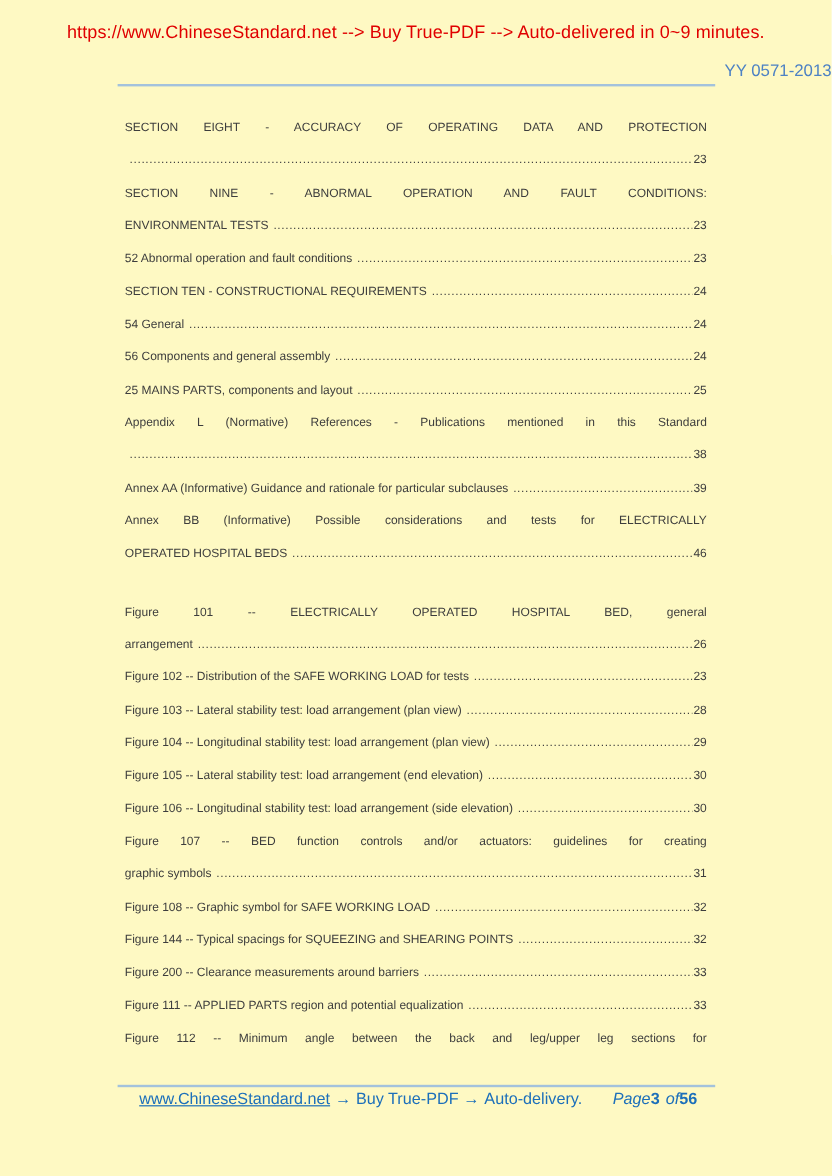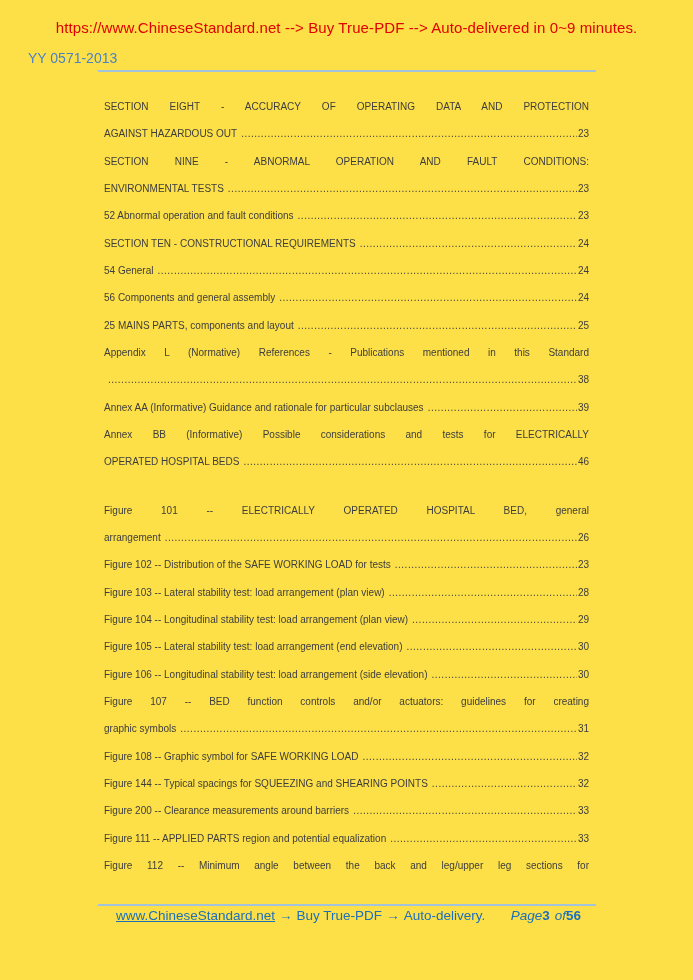--- a/index.html
+++ b/index.html
@@ -2,29 +2,29 @@
 <html><head>
 <meta charset="utf-8">
 <style>
   * { margin: 0; padding: 0; box-sizing: border-box; }
   html, body { background: #ffffff; }
   body {
     width: 693px; height: 980px;
     font-family: "Liberation Sans", "DejaVu Sans", sans-serif;
     position: relative; overflow: hidden;
   }
-  .page { position: absolute; inset: 0; background: #fde047; }
+  .page { position: absolute; inset: 0; background: #fef9c3; }
 
   .promo {
     position: absolute; top: 19px; left: 0; right: 0;
     text-align: center; color: #e00000; font-size: 15px; letter-spacing: 0.1px;
   }
   .std-code {
-    position: absolute; top: 50px; left: 4px; right: 0;
-    text-align: left; color: #4d82c4; font-size: 14px; padding-left: 24px;
+    position: absolute; top: 50px; left: 15px; right: 0;
+    text-align: right; color: #4d82c4; font-size: 14px; padding-left: 24px;
   }
   .rule {
     position: absolute; left: 98px; width: 498px; height: 2px;
     background: #a3c2dc;
   }
   .rule.top { top: 70px; }
   .rule.bottom { top: 904px; }
 
   .toc {
     position: absolute; top: 93px; left: 104px; width: 485px;
@@ -61,21 +61,20 @@
 
   <div class="promo">https://www.ChineseStandard.net --&gt; Buy True-PDF --&gt; Auto-delivered in 0~9 minutes.</div>
 
   <div class="std-code">YY 0571-2013</div>
 
   <div class="rule top"></div>
 
   <div class="toc">
       <div class="toc-line justify"><span>SECTION EIGHT - ACCURACY OF OPERATING DATA AND PROTECTION</span></div>
       <div class="toc-line">
-        <span class="t">AGAINST HAZARDOUS OUT</span>
         <span class="leader">................................................................................................................................................................................................................................................</span>
         <span class="pg">23</span>
       </div>
       <div class="toc-line justify"><span>SECTION NINE - ABNORMAL OPERATION AND FAULT CONDITIONS:</span></div>
       <div class="toc-line">
         <span class="t">ENVIRONMENTAL TESTS</span>
         <span class="leader">................................................................................................................................................................................................................................................</span>
         <span class="pg">23</span>
       </div>
       <div class="toc-line">

